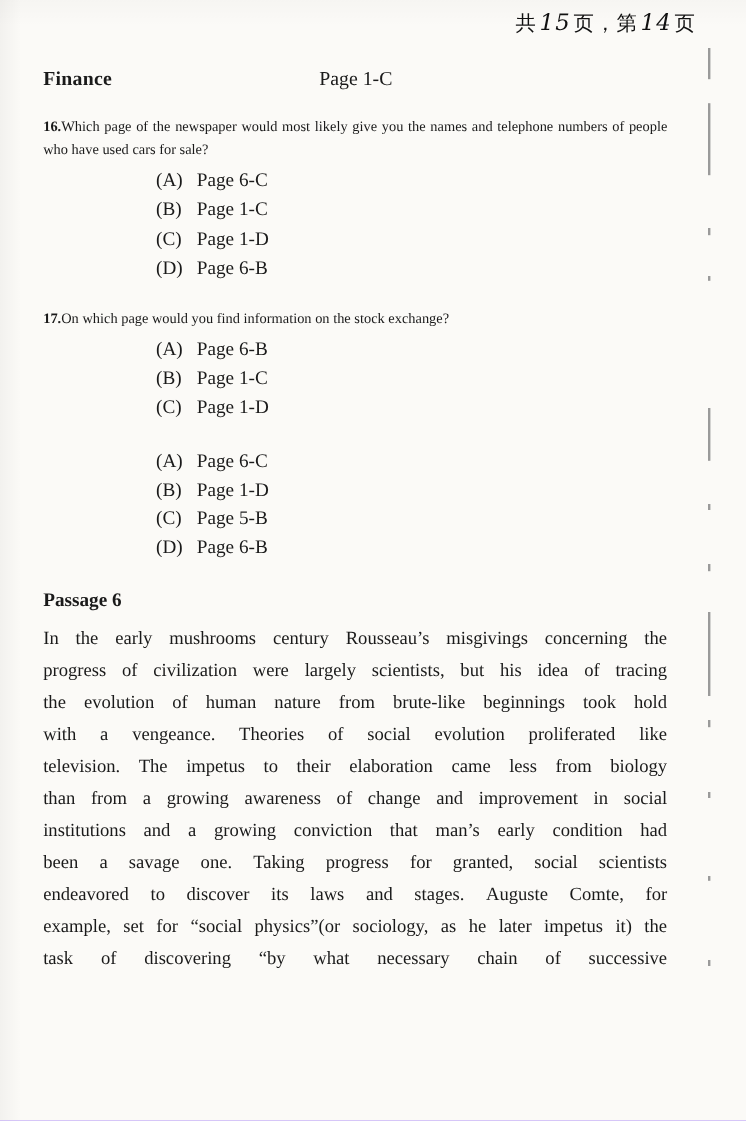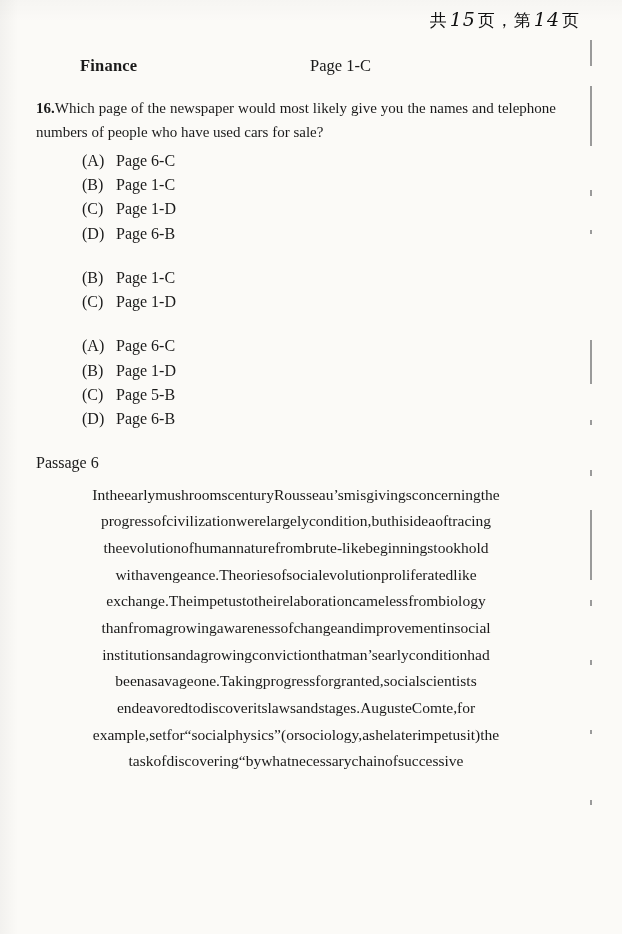--- a/index.html
+++ b/index.html
@@ -59,72 +59,72 @@
   .content {
     position: absolute;
     left: 36px;
     top: 56px;
     width: 520px;
   }
   .hdr-row {
     display: flex;
     align-items: flex-start;
     margin-bottom: 10px;
-    margin-left: 44px;
   }
   .hdr-left {
     width: 230px;
     font-size: 16.5px;
     font-weight: bold;
     letter-spacing: 0.2px;
   }
   .hdr-right {
     font-size: 16.5px;
   }
   .q-block {
     margin-top: 20px;
   }
   .q-stem {
-    font-size: 15px;
+    font-size: 12px;
     line-height: 1.62;
     text-align: justify;
     text-justify: inter-word;
     margin: 0 0 4px 0;
   }
   .q-stem .qnum {
     font-weight: bold;
   }
   .choices {
     margin: 2px 0 0 46px;
   }
   .choice {
     font-size: 16px;
     line-height: 1.52;
     white-space: nowrap;
+    margin-left: 48px;
   }
   .choice .lbl {
     display: inline-block;
     width: 34px;
   }
   .passage-title {
     font-size: 16px;
-    font-weight: normal;
+    font-weight: bold;
     margin: 22px 0 10px 0;
   }
   .passage-body {
     font-size: 15.5px;
     line-height: 1.72;
     text-align: justify;
     text-justify: inter-word;
     margin: 0;
   }
   
   .jline {
     display: flex;
-    justify-content: center;
+    justify-content: space-between;
     white-space: nowrap;
   }
   .jline span {
     display: inline-block;
   }
 </style>
 </head>
 <body>
 
 <div class="page">
@@ -173,21 +173,25 @@
       </p>
       <div class="choices">
         <div class="choice"><span class="lbl">(A)</span><span>Page 6-C</span></div>
         <div class="choice"><span class="lbl">(B)</span><span>Page 1-C</span></div>
         <div class="choice"><span class="lbl">(C)</span><span>Page 1-D</span></div>
         <div class="choice"><span class="lbl">(D)</span><span>Page 6-B</span></div>
       </div>
     </div>
 
     <div class="q-block">
+      <p class="q-stem">
+        <span class="qnum">17.</span><span>On which page would you find information on the stock exchange?</span>
+      </p>
       <div class="choices">
+        <div class="choice"><span class="lbl">(A)</span><span>Page 6-B</span></div>
         <div class="choice"><span class="lbl">(B)</span><span>Page 1-C</span></div>
         <div class="choice"><span class="lbl">(C)</span><span>Page 1-D</span></div>
       </div>
     </div>
 
     <div class="q-block">
       <div class="choices">
         <div class="choice"><span class="lbl">(A)</span><span>Page 6-C</span></div>
         <div class="choice"><span class="lbl">(B)</span><span>Page 1-D</span></div>
         <div class="choice"><span class="lbl">(C)</span><span>Page 5-B</span></div>
@@ -208,21 +212,21 @@
         <span>misgivings</span>
         <span>concerning</span>
         <span>the</span>
       </div>
       <div class="jline">
         <span>progress</span>
         <span>of</span>
         <span>civilization</span>
         <span>were</span>
         <span>largely</span>
-        <span>condition,</span>
+        <span>scientists,</span>
         <span>but</span>
         <span>his</span>
         <span>idea</span>
         <span>of</span>
         <span>tracing</span>
       </div>
       <div class="jline">
         <span>the</span>
         <span>evolution</span>
         <span>of</span>
@@ -239,21 +243,21 @@
         <span>a</span>
         <span>vengeance.</span>
         <span>Theories</span>
         <span>of</span>
         <span>social</span>
         <span>evolution</span>
         <span>proliferated</span>
         <span>like</span>
       </div>
       <div class="jline">
-        <span>exchange.</span>
+        <span>television.</span>
         <span>The</span>
         <span>impetus</span>
         <span>to</span>
         <span>their</span>
         <span>elaboration</span>
         <span>came</span>
         <span>less</span>
         <span>from</span>
         <span>biology</span>
       </div>

